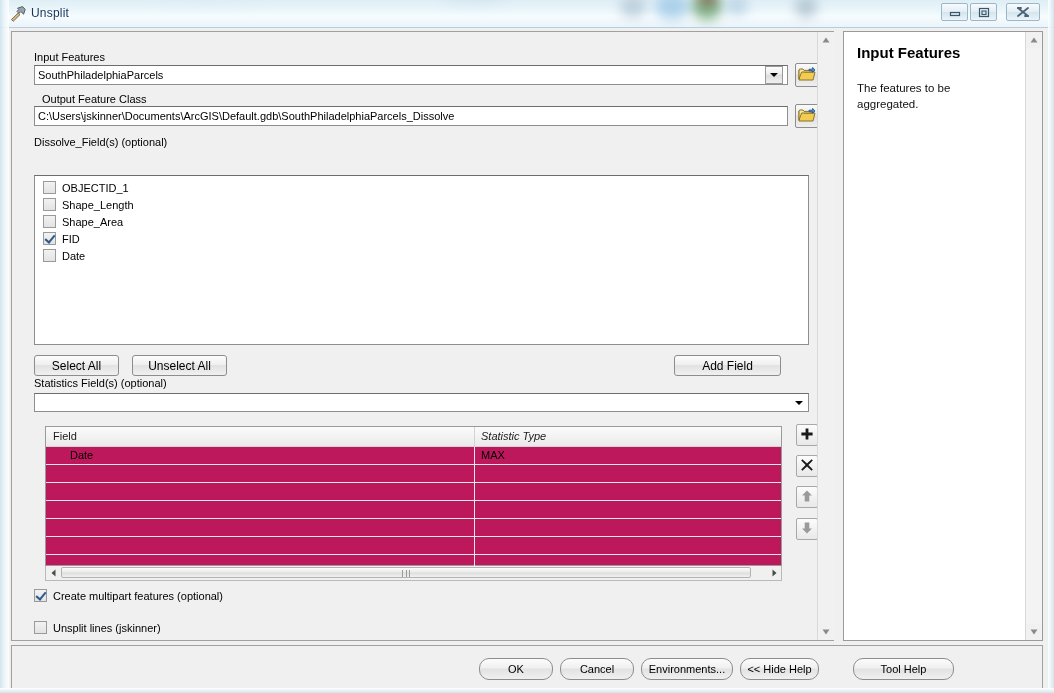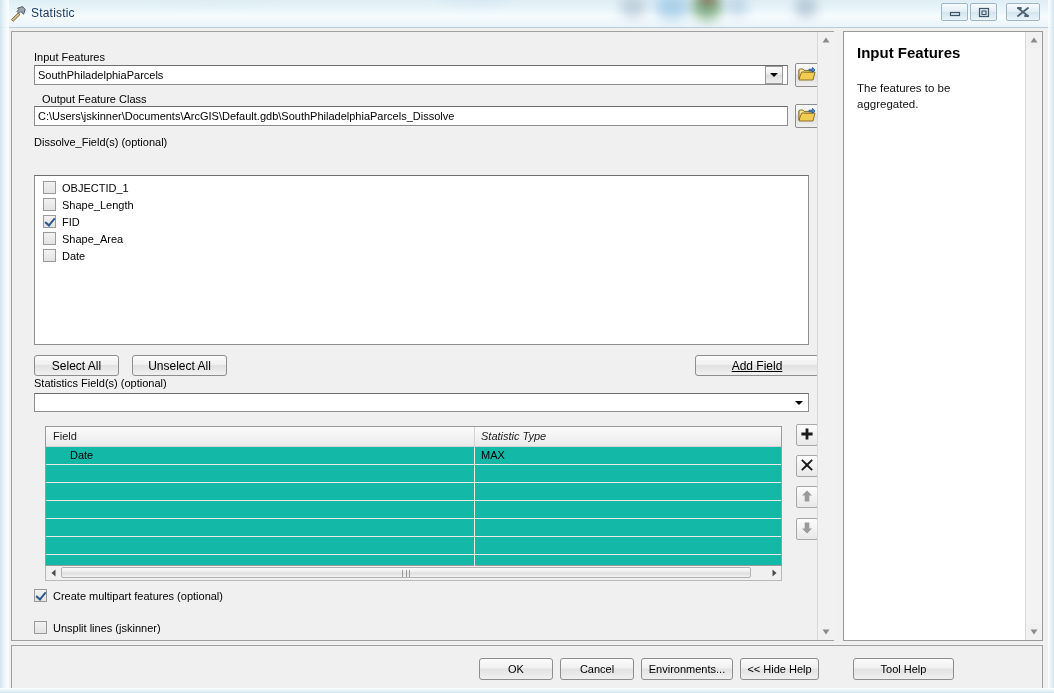--- a/index.html
+++ b/index.html
@@ -229,21 +229,21 @@
     display: flex; align-items: center; justify-content: center;
     background: #fff;
   }
 
   
   #stat-grid {
     position: absolute;
     left: 33px; top: 394px;
     width: 737px; height: 140px;
     box-sizing: border-box;
-    background: #14b8a6;
+    background: #be185d;
     border: 1px solid #9a9a9a;
   }
   .grid-head {
     height: 19px;
     background: linear-gradient(to bottom,#fbfbfb 0%,#f3f3f3 50%,#e9e9e9 100%);
     border-bottom: 1px solid #d3d3d3;
     position: relative;
   }
   .grid-head .hcell {
     position: absolute;
@@ -367,21 +367,21 @@
     background: #f0f0f0;
     border: 1px solid #a0a0a0;
   }
   .bbtn {
     position: absolute;
     top: 12px;
     height: 22px;
     box-sizing: border-box;
     background: linear-gradient(to bottom,#fcfcfc 0%,#f0f0f0 45%,#e2e2e2 50%,#f0f0f0 100%);
     border: 1px solid #8d8d8d;
-    border-radius: 3px;
+    border-radius: 10px;
     display: flex; align-items: center; justify-content: center;
     font-size: 11px;
     white-space: nowrap;
   }
 
   
   #left-edge {
     position: absolute;
     left: 0; top: 0;
     width: 9px; height: 693px;
@@ -417,21 +417,21 @@
       <div class="glassblob" style="left:440px; top:-12px; width:70px; height:16px; background:#cfe0ee;"></div>
       <div class="glassblob" style="left:150px; top:-12px; width:120px; height:14px; background:#dde9f2;"></div>
     </div>
 
     <span id="title-icon">
       <svg width="18" height="18" viewBox="0 0 18 18">
         <path d="M2.5 14.6 L9.2 8 L10.9 9.7 L4.2 16.3 Z" fill="#d9c08a" stroke="#6b5a33" stroke-width=".9"></path>
         <path d="M8.6 3.2 L13.6 1.6 L16.2 4.4 L14.6 9.2 L11.8 6.6 L10 8.4 L8.0 6.4 L9.8 4.6 Z" fill="#9aa3ad" stroke="#4a5058" stroke-width=".9"></path>
       </svg>
     </span>
-    <span id="title-text">Statistic</span>
+    <span id="title-text">Unsplit</span>
 
     <div class="win-btn" id="btn-min">
       <span class="win-glyph">
         <svg width="12" height="10" viewBox="0 0 12 10">
             <rect x="1.5" y="5.5" width="9" height="3" fill="none" stroke="#3c5568" stroke-width="1.2"></rect>
           </svg>
       </span>
     </div>
     <div class="win-btn" id="btn-max">
       <span class="win-glyph">
@@ -491,36 +491,36 @@
       <div id="fieldlist">
         <div class="field-row">
           <span class="cb"></span>
           <span class="field-label">OBJECTID_1</span>
         </div>
         <div class="field-row">
           <span class="cb"></span>
           <span class="field-label">Shape_Length</span>
         </div>
         <div class="field-row">
+          <span class="cb"></span>
+          <span class="field-label">Shape_Area</span>
+        </div>
+        <div class="field-row">
           <span class="cb checked"></span>
           <span class="field-label">FID</span>
-        </div>
-        <div class="field-row">
-          <span class="cb"></span>
-          <span class="field-label">Shape_Area</span>
         </div>
         <div class="field-row">
           <span class="cb"></span>
           <span class="field-label">Date</span>
         </div>
       </div>
 
       <div class="pbtn" style="left:22px; top:323px; width:85px;">Select All</div>
       <div class="pbtn" style="left:120px; top:323px; width:95px;">Unselect All</div>
-      <div class="pbtn" style="left:683px; top:323px; width:124px;text-decoration:underline;">Add Field</div>
+      <div class="pbtn" style="left:662px; top:323px; width:107px;">Add Field</div>
 
       <span class="lbl" style="left:22px; top:345px;">Statistics Field(s) (optional)</span>
       <div id="stat-combo">
         <div id="stat-combo-btn">
           <span class="arrow-down-sm"></span>
         </div>
       </div>
 
       <div id="stat-grid">
         <div class="grid-head">

